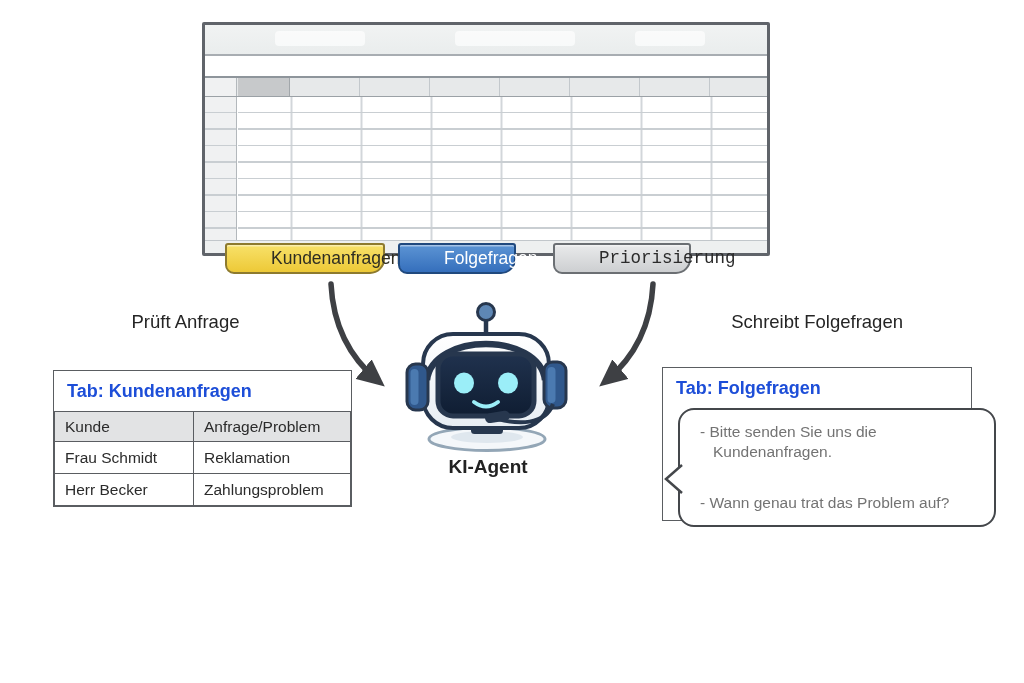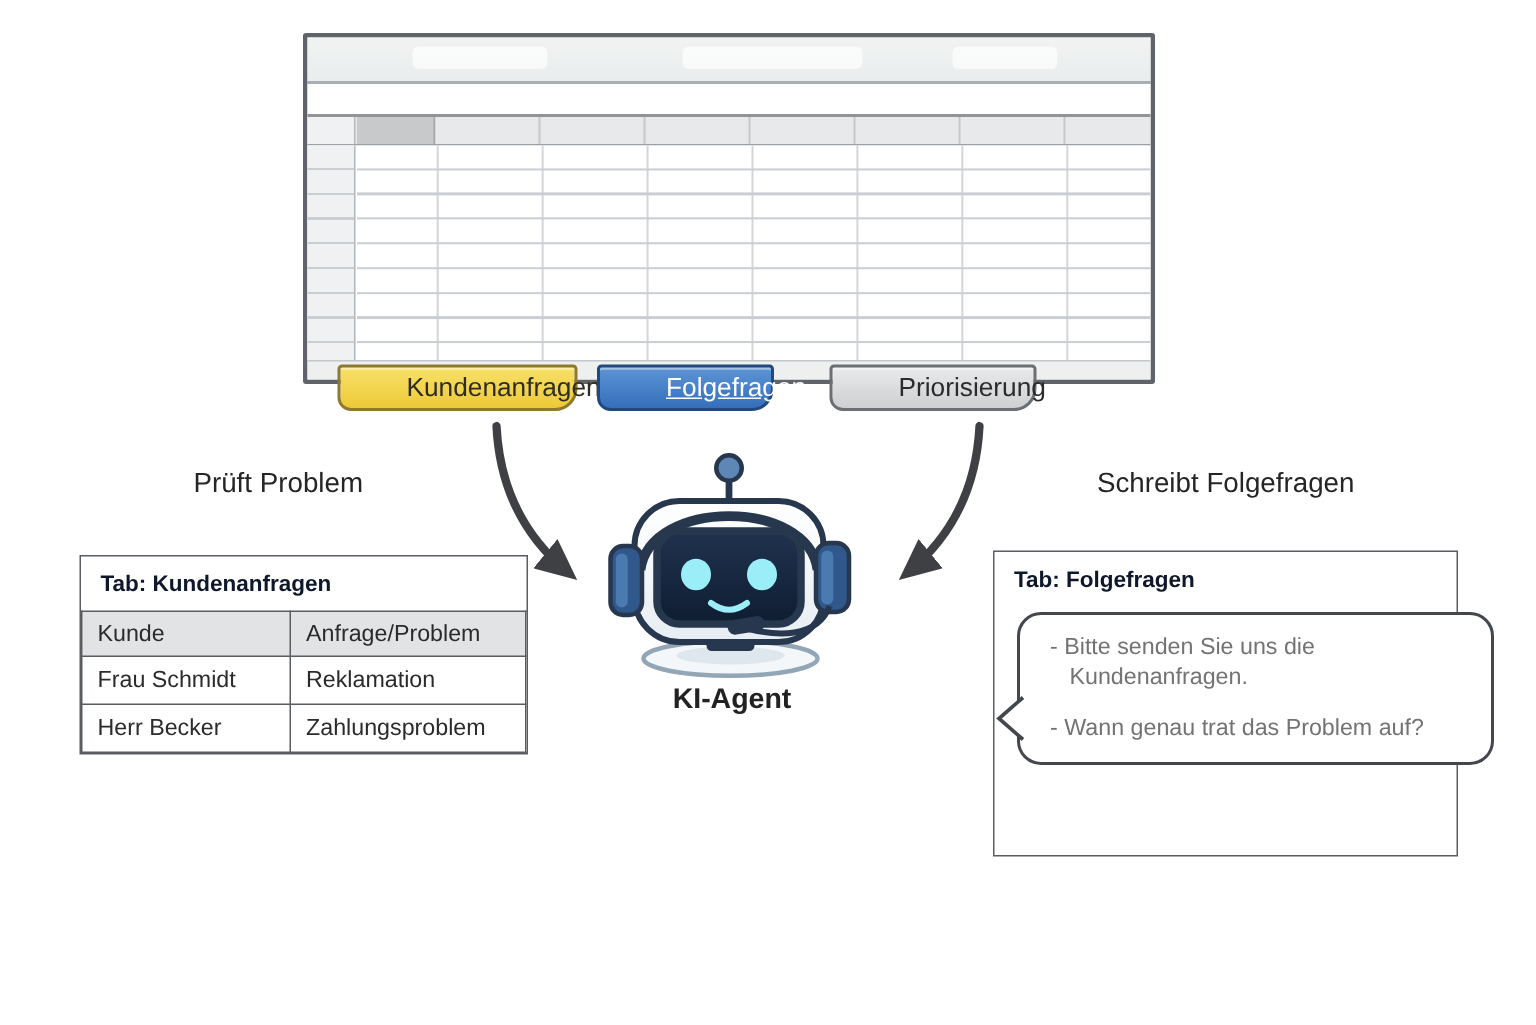--- a/index.html
+++ b/index.html
@@ -43,49 +43,49 @@
   .ss-status{height:12px;flex:none;background:#eef0f0;border-top:1px solid #c2c7cb;}
   
   .sheet-tab{
     position:absolute;top:243px;height:31px;box-sizing:border-box;
     border:2.5px solid #666;border-radius:3px 3px 15px 9px;
     font-size:17.5px;text-align:center;line-height:27px;
     box-shadow:inset 0 1.5px 0 rgba(255,255,255,.45);
     padding-left:44px;
   }
   .tab-0{left:225px;width:160px;}
-  .tab-1{left:398px;width:118px;text-decoration:underline;}
+  .tab-1{left:398px;width:118px;}
   .tab-2{left:553px;width:138px;}
   
   .arrows{position:absolute;left:0;top:0;width:1024px;height:683px;pointer-events:none;}
   .flow-label{position:absolute;font-size:18.5px;color:#252525;}
   .label-left{left:98px;top:311px;width:175px;text-align:center;}
   .label-right{left:673px;top:311px;width:230px;text-align:right;}
   
   .robot{position:absolute;left:405px;top:300px;width:166px;height:152px;}
   .agent-label{position:absolute;left:405px;top:456px;width:166px;text-align:center;font-size:19px;font-weight:bold;color:#222;}
   
   .panel{position:absolute;background:#ffffff;border:1.5px solid #5a5d61;box-sizing:border-box;}
   .panel-left{left:53px;top:370px;width:299px;}
-  .panel-title{font-size:15px;font-weight:bold;color:#0f172a;padding:10px 13px 9px;}
+  .panel-title{font-size:18px;font-weight:bold;color:#1d4ed8;padding:10px 13px 9px;}
   table.mini{width:100%;border-collapse:collapse;font-size:15.5px;color:#2b2b2b;}
   table.mini th,table.mini td{border:1.5px solid #5a5d61;text-align:left;font-weight:normal;}
   table.mini th{background:#e2e3e4;padding:6px 10px 5px;}
   table.mini td{padding:7px 10px 6px;background:#ffffff;}
   .col-kunde{width:118px;}
   
-  .panel-right{left:662px;top:367px;width:310px;height:204px;}
+  .panel-right{left:662px;top:367px;width:310px;height:154px;}
   .bubble{
     position:absolute;left:15px;top:40px;width:280px;
     border:2.5px solid #44474b;border-radius:16px;background:#ffffff;
     padding:12px 14px 12px 20px;font-size:15.5px;line-height:1.32;color:#737373;
   }
   .bubble-line{white-space:nowrap;}
   .bl-indent{padding-left:13px;}
-  .bl-gap{margin-top:13px;}
+  .bl-gap{margin-top:30px;}
   .bubble-tail{position:absolute;left:-16px;top:54px;}
 </style>
 </head>
 <body>
 
 <div class="canvas">
 
   <div class="spreadsheet">
     <div class="ss-toolbar">
       <div class="ss-ghost g1"></div>
@@ -99,33 +99,33 @@
     </div>
     <div class="ss-body">
       <div class="ss-rowheader"></div>
       <div class="ss-grid"></div>
     </div>
     <div class="ss-status"></div>
   </div>
 
   <div class="sheet-tab tab-0" style="background: linear-gradient(rgb(248, 225, 105), rgb(237, 201, 55)); border-color: rgb(141, 122, 46); color: rgb(46, 45, 34);">Kundenanfragen</div>
   <div class="sheet-tab tab-1" style="background: linear-gradient(rgb(92, 148, 212), rgb(53, 111, 188)); border-color: rgb(32, 73, 126); color: rgb(255, 255, 255);">Folgefragen</div>
-  <div class="sheet-tab tab-2" style="background: linear-gradient(rgb(233, 234, 235), rgb(205, 207, 209)); border-color: rgb(107, 111, 115); color: rgb(43, 43, 43);">Priorisierung</div>
+  <div class="sheet-tab tab-2" style="background: linear-gradient(rgb(233, 234, 235), rgb(205, 207, 209)); border-color: rgb(107, 111, 115); color: rgb(43, 43, 43); font-family: Liberation Mono, monospace;">Priorisierung</div>
 
   <svg class="arrows" viewBox="0 0 1024 683">
     <defs>
       <marker id="ah" markerWidth="5" markerHeight="4.6" refX="3.4" refY="2.3" orient="auto">
         <path d="M0,0 L5,2.3 L0,4.6 z" fill="#3e4044"></path>
       </marker>
     </defs>
     <path d="M 331 284 C 333 324 349 357 378 381" fill="none" stroke="#3e4044" stroke-width="5.5" stroke-linecap="round" marker-end="url(#ah)"></path>
     <path d="M 653 284 C 651 324 635 357 606 381" fill="none" stroke="#3e4044" stroke-width="5.5" stroke-linecap="round" marker-end="url(#ah)"></path>
   </svg>
 
-  <div class="flow-label label-left">Prüft Problem</div>
+  <div class="flow-label label-left">Prüft Anfrage</div>
   <div class="flow-label label-right">Schreibt Folgefragen</div>
 
   <svg class="robot" viewBox="0 0 166 152">
     <defs>
       <linearGradient id="headg" x1="0" y1="0" x2="0" y2="1">
         <stop offset="0" stop-color="#ffffff"></stop>
           <stop offset="1" stop-color="#e7edf3"></stop>
       </linearGradient>
       <linearGradient id="screeng" x1="0" y1="0" x2="0" y2="1">
         <stop offset="0" stop-color="#20324e"></stop>

